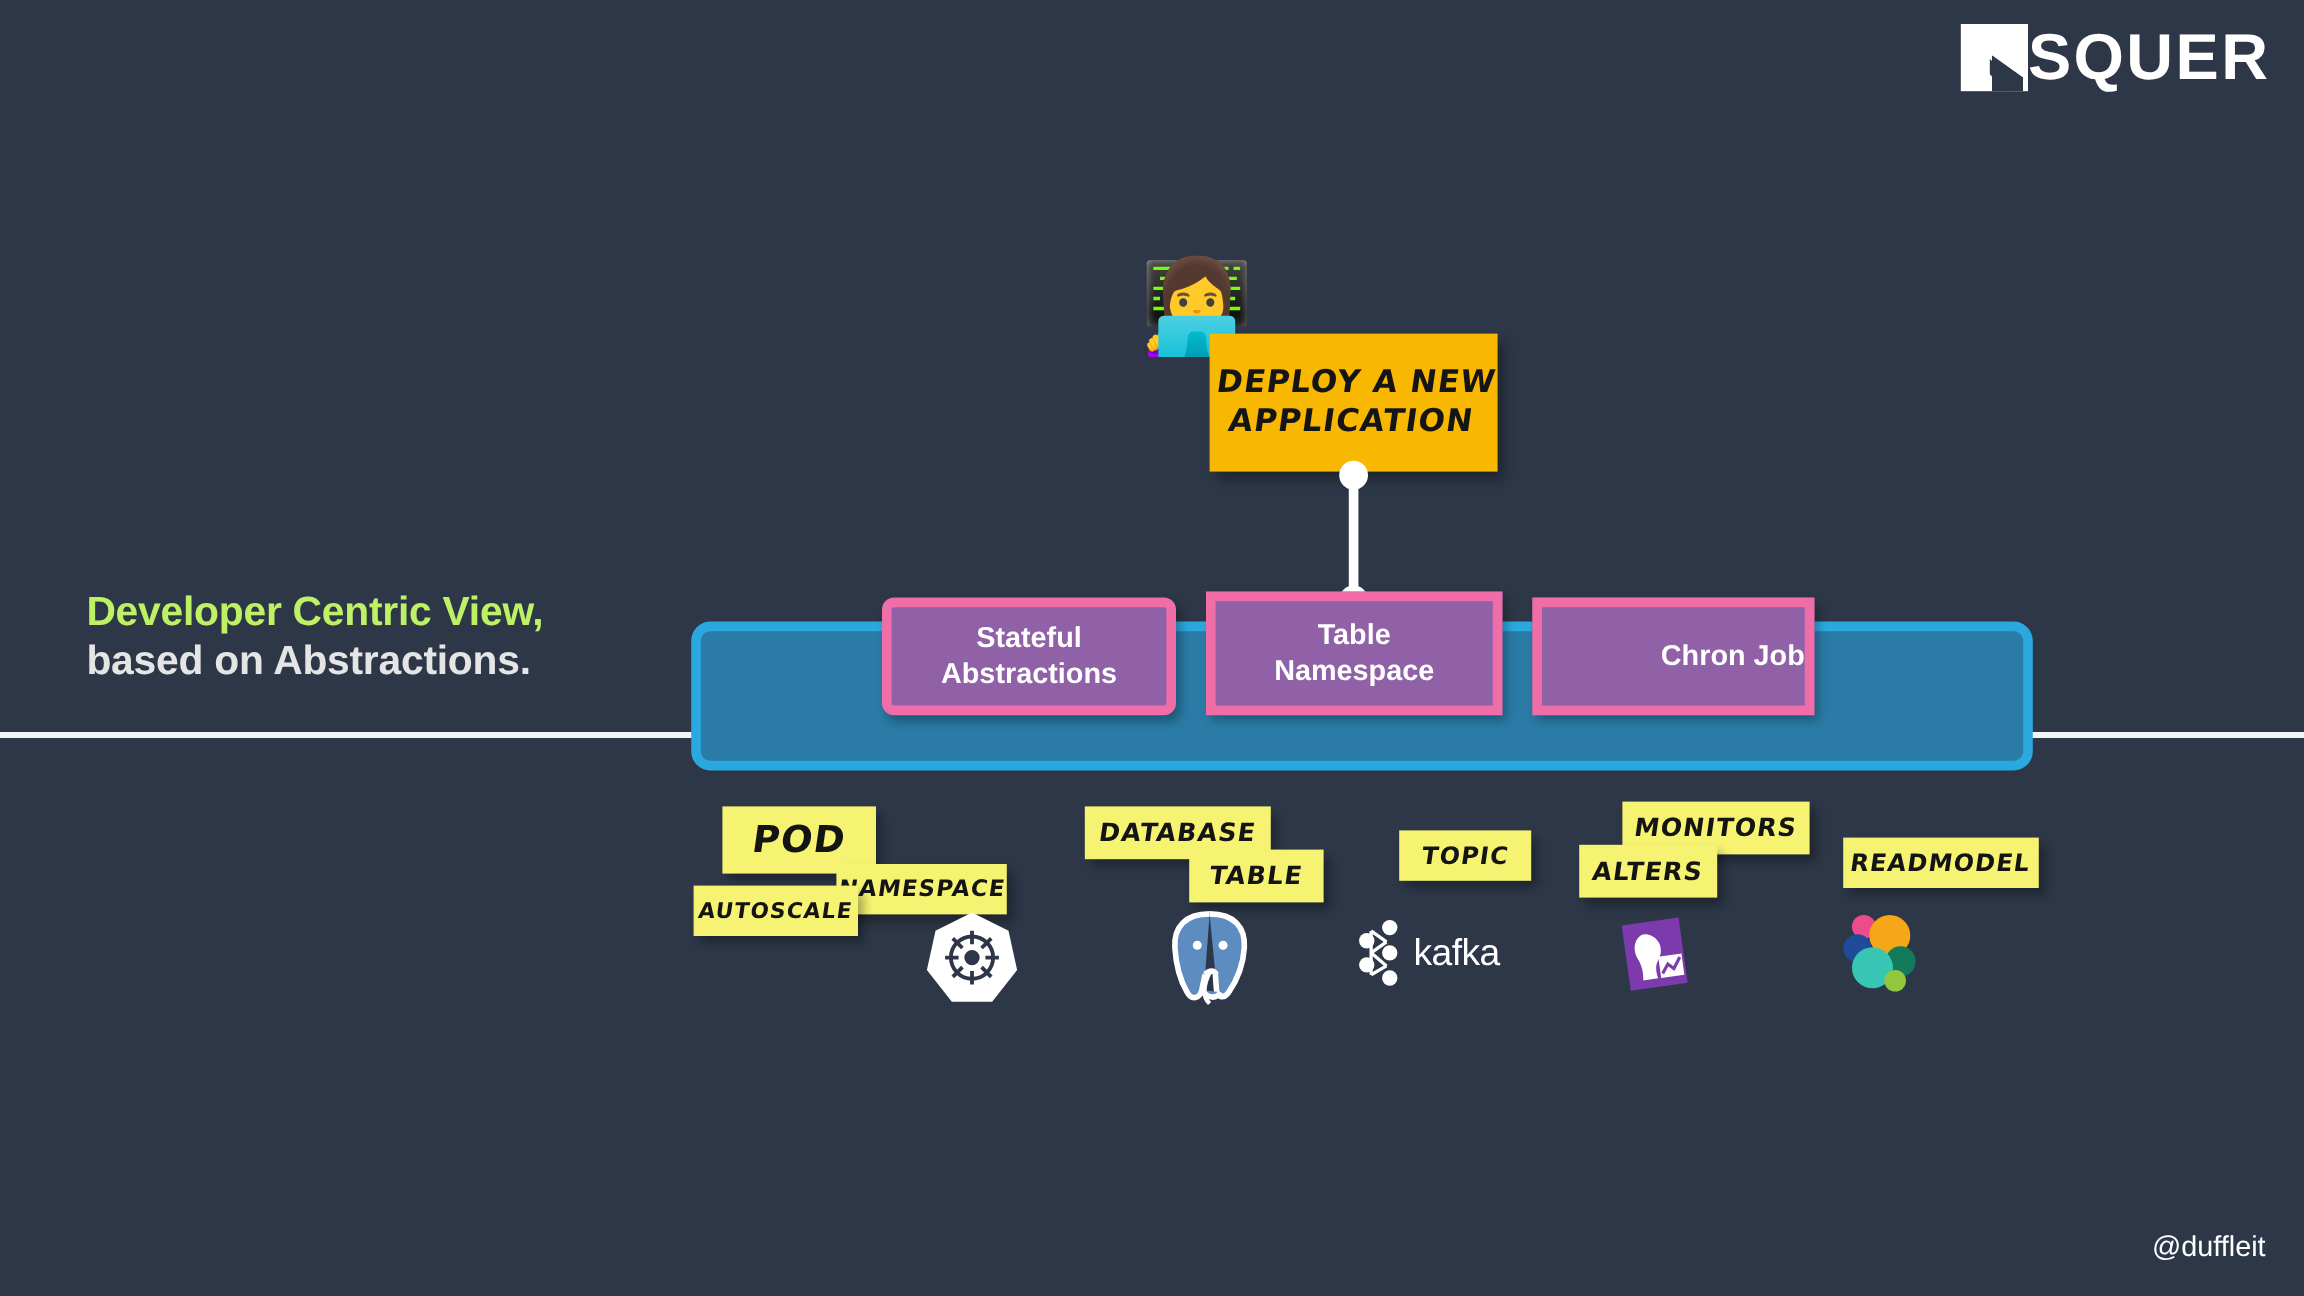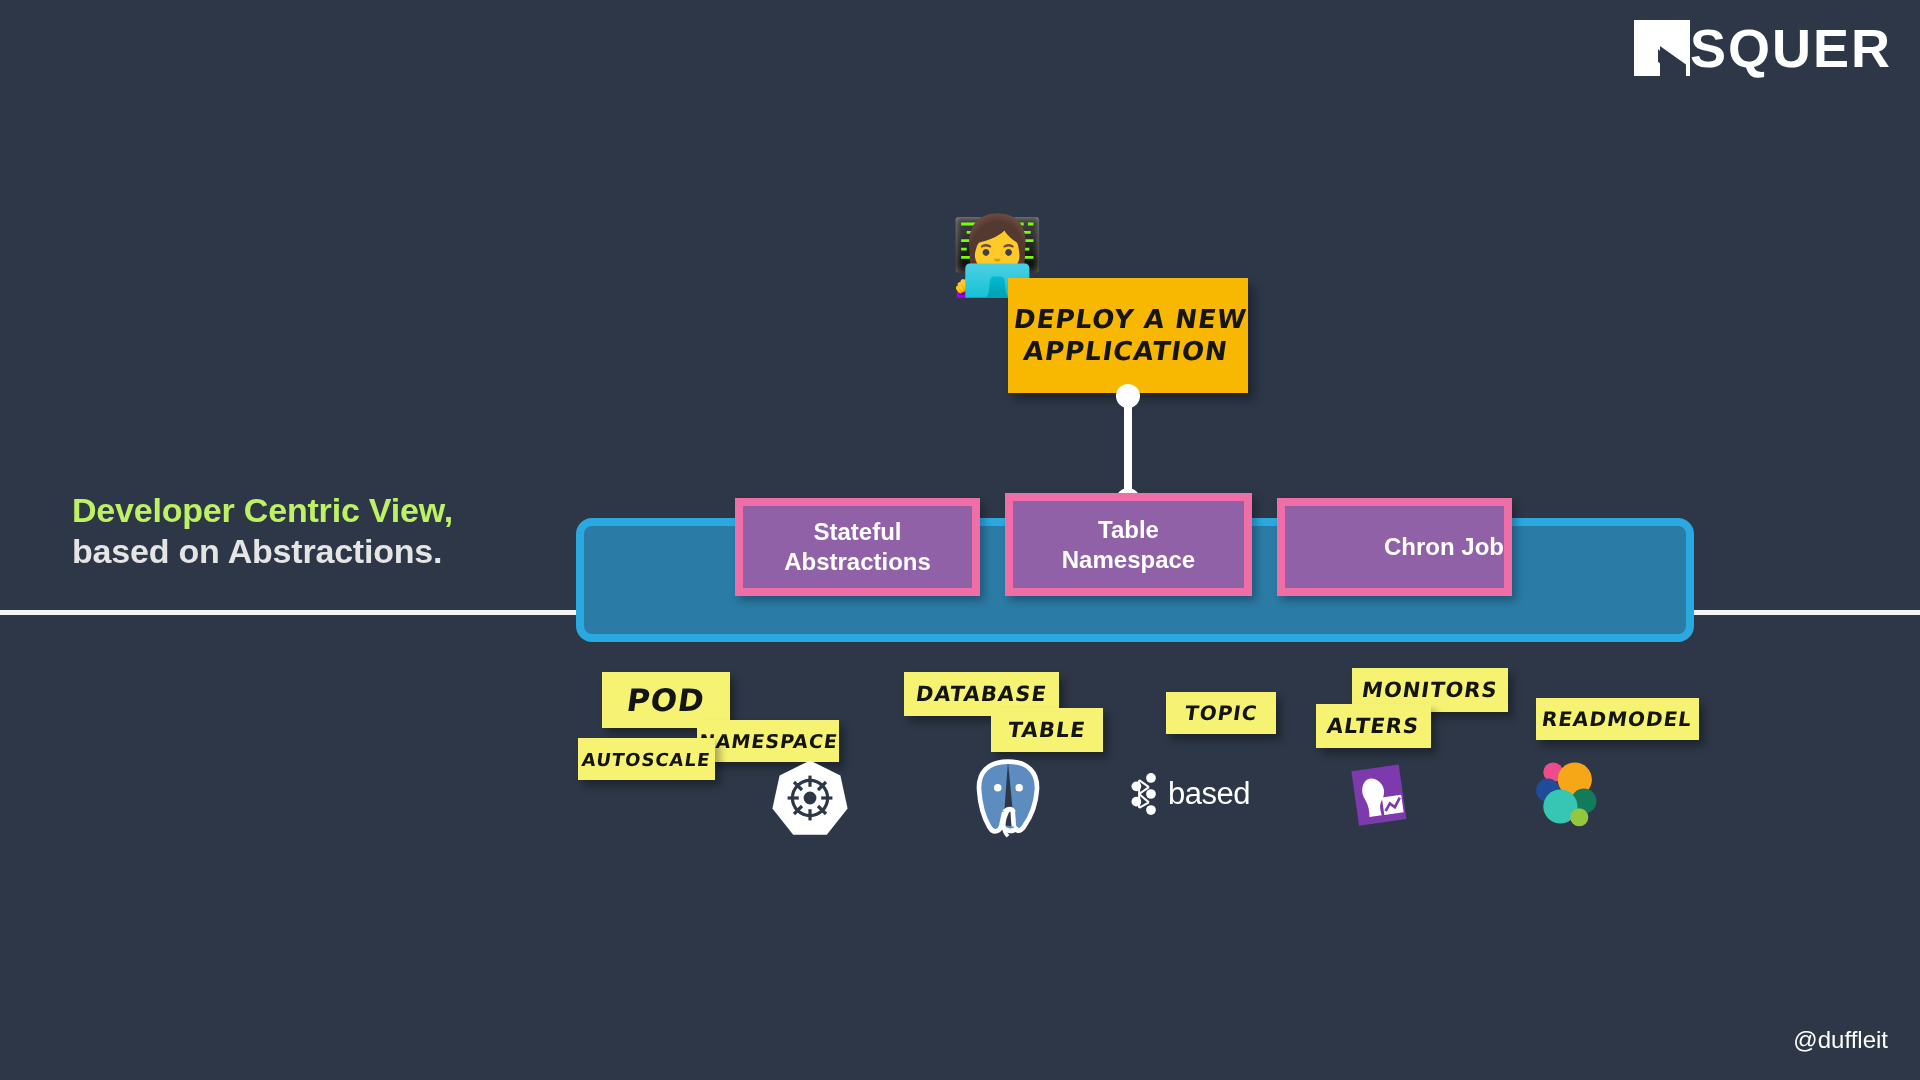--- a/index.html
+++ b/index.html
@@ -41,21 +41,21 @@
   }
 
   
   .svcbox{
     position:absolute; box-sizing:border-box;
     background:#9161a8; border:8px solid #ef6ea8;
     display:flex;align-items:center;justify-content:center;text-align:center;
     color:#ffffff;font-size:24px;font-weight:bold;line-height:1.24;
     box-shadow:4px 5px 8px rgba(0,0,0,.28);
   }
-  #svc-stateful{left:735px; top:498px; width:245px; height:98px;}
+  #svc-stateful{left:735px; top:498px; width:245px; height:98px;border-radius:10px;}
   #svc-event   {left:1005px;top:493px; width:247px; height:103px;}
   #svc-chron   {left:1277px;top:498px; width:235px; height:98px;justify-content:flex-end;}
 
   
   #orange-note{
     position:absolute; left:1008px; top:278px; width:240px; height:115px;
     background:#f8b700; box-shadow:6px 7px 9px rgba(0,0,0,.32);
     display:flex;align-items:center;justify-content:center;text-align:center;
   }
   #orange-note span{
@@ -234,21 +234,21 @@
       <line x1="16" y1="32" x2="30" y2="44"></line>
       <line x1="16" y1="52" x2="30" y2="44"></line>
       <line x1="16" y1="12" x2="16" y2="52"></line>
     </g>
     <circle cx="33" cy="9" r="7" fill="#ffffff"></circle>
     <circle cx="33" cy="32" r="7" fill="#ffffff"></circle>
     <circle cx="33" cy="55" r="7" fill="#ffffff"></circle>
     <circle cx="12" cy="21" r="7" fill="#ffffff"></circle>
     <circle cx="12" cy="43" r="7" fill="#ffffff"></circle>
   </svg>
-  <span class="kword">based</span>
+  <span class="kword">kafka</span>
 </div>
 
 <div class="logo" id="logo-dd">
   <svg viewBox="0 0 70 80" width="62" height="72" aria-hidden="true">
     <g transform="rotate(-8 35 40)">
       <rect x="8" y="8" width="54" height="62" fill="#7c3aad"></rect>
       <path d="M24 20 c-7 4 -9 14 -5 22 c3 7 3 14 2 20 l14 0 c-1 -7 -1 -12 2 -16
                c4 -5 6 -12 3 -18 c-2 -5 -9 -11 -16 -8 z" fill="#ffffff"></path>
       <rect x="38" y="42" width="22" height="20" fill="#ffffff"></rect>
       <polyline points="40,58 46,50 51,55 58,45" fill="none" stroke="#7c3aad" stroke-width="3"></polyline>

